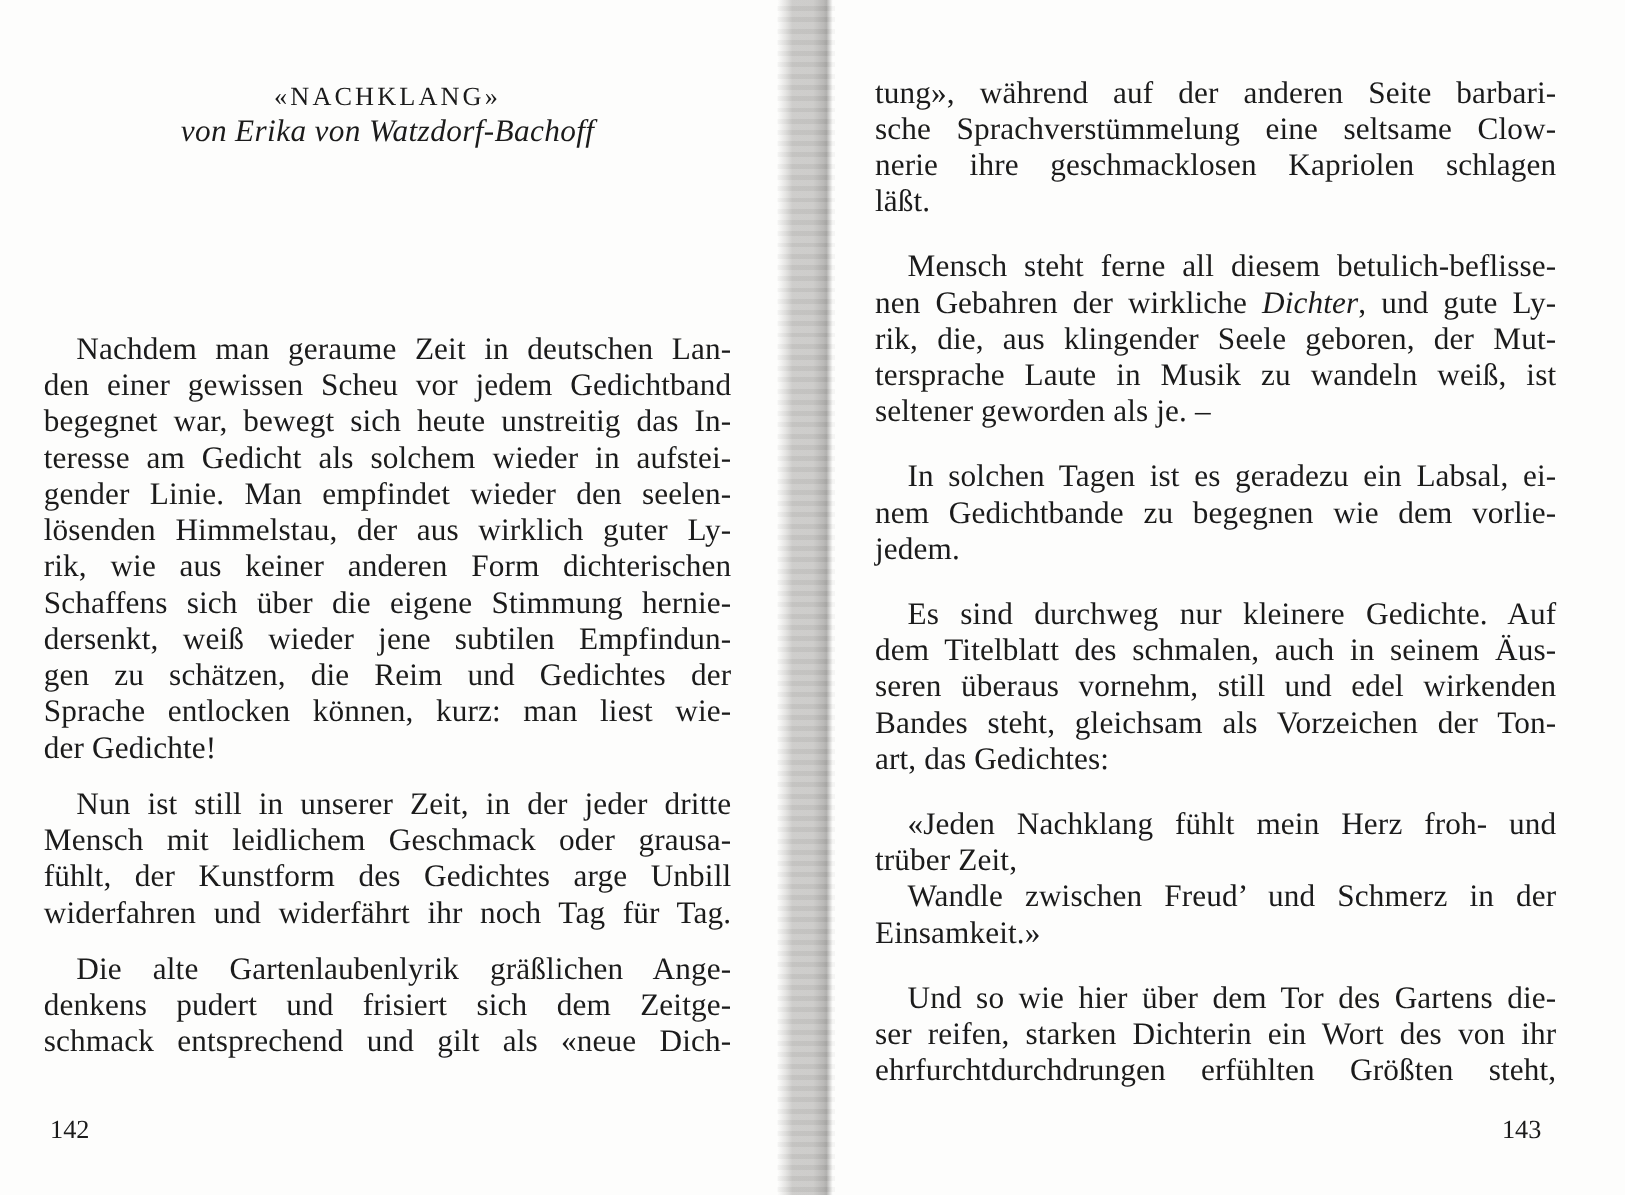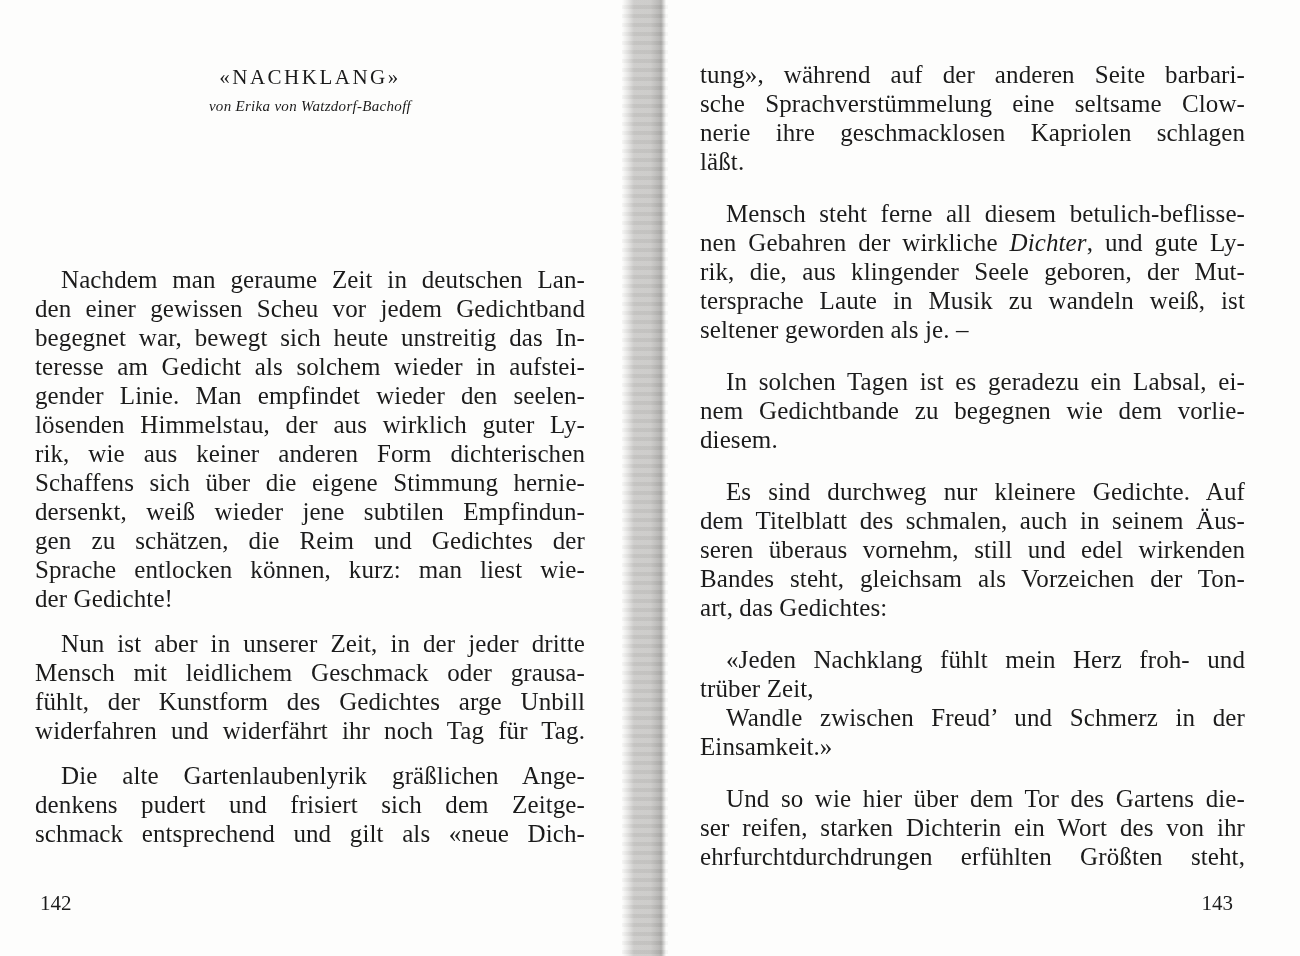--- a/index.html
+++ b/index.html
@@ -34,21 +34,21 @@
   .page { position: absolute; top: 0; height: 956px; }
   .page.left  { left: 35px;  width: 550px; }
   .page.right { left: 700px; width: 545px; }
 
   .heading { margin-top: 64px; text-align: center; }
   .title {
     font-size: 21px; line-height: 27px;
     letter-spacing: 2.5px;
   }
   .subtitle {
-    font-size: 15px; line-height: 30px;
+    font-size: 25px; line-height: 30px;
     font-style: italic;
     letter-spacing: 0.3px;
   }
 
   .body-text { font-size: 25px; }
   .page.left  .body-text { margin-top: 144px; }
   .page.right .body-text { padding-top: 60px; }
 
   .para { margin: 0; }
   .page.left  .para + .para { margin-top: 16px; }
@@ -96,21 +96,21 @@
           <div class="line justify">gender Linie. Man empfindet wieder den seelen-</div>
           <div class="line justify">lösenden Himmelstau, der aus wirklich guter Ly-</div>
           <div class="line justify">rik, wie aus keiner anderen Form dichterischen</div>
           <div class="line justify">Schaffens sich über die eigene Stimmung hernie-</div>
           <div class="line justify">dersenkt, weiß wieder jene subtilen Empfindun-</div>
           <div class="line justify">gen zu schätzen, die Reim und Gedichtes der</div>
           <div class="line justify">Sprache entlocken können, kurz: man liest wie-</div>
           <div class="line">der Gedichte!</div>
         </div>
         <div class="para">
-          <div class="line justify indent">Nun ist aber in unserer Zeit, in der jeder dritte</div>
+          <div class="line justify indent">Nun ist still in unserer Zeit, in der jeder dritte</div>
           <div class="line justify">Mensch mit leidlichem Geschmack oder grausa-</div>
           <div class="line justify">fühlt, der Kunstform des Gedichtes arge Unbill</div>
           <div class="line justify">widerfahren und widerfährt ihr noch Tag für Tag.</div>
         </div>
         <div class="para">
           <div class="line justify indent">Die alte Gartenlaubenlyrik gräßlichen Ange-</div>
           <div class="line justify">denkens pudert und frisiert sich dem Zeitge-</div>
           <div class="line justify">schmack entsprechend und gilt als «neue Dich-</div>
         </div>
       </div>
@@ -128,21 +128,21 @@
         <div class="para">
           <div class="line justify indent">Mensch steht ferne all diesem betulich-beflisse-</div>
           <div class="line justify">nen Gebahren der wirkliche <span class="italic">Dichter</span>, und gute Ly-</div>
           <div class="line justify">rik, die, aus klingender Seele geboren, der Mut-</div>
           <div class="line justify">tersprache Laute in Musik zu wandeln weiß, ist</div>
           <div class="line">seltener geworden als je. –</div>
         </div>
         <div class="para">
           <div class="line justify indent">In solchen Tagen ist es geradezu ein Labsal, ei-</div>
           <div class="line justify">nem Gedichtbande zu begegnen wie dem vorlie-</div>
-          <div class="line">diesem.</div>
+          <div class="line">jedem.</div>
         </div>
         <div class="para">
           <div class="line justify indent">Es sind durchweg nur kleinere Gedichte. Auf</div>
           <div class="line justify">dem Titelblatt des schmalen, auch in seinem Äus-</div>
           <div class="line justify">seren überaus vornehm, still und edel wirkenden</div>
           <div class="line justify">Bandes steht, gleichsam als Vorzeichen der Ton-</div>
           <div class="line">art, das Gedichtes:</div>
         </div>
         <div class="para">
           <div class="line justify indent">«Jeden Nachklang fühlt mein Herz froh- und</div>

